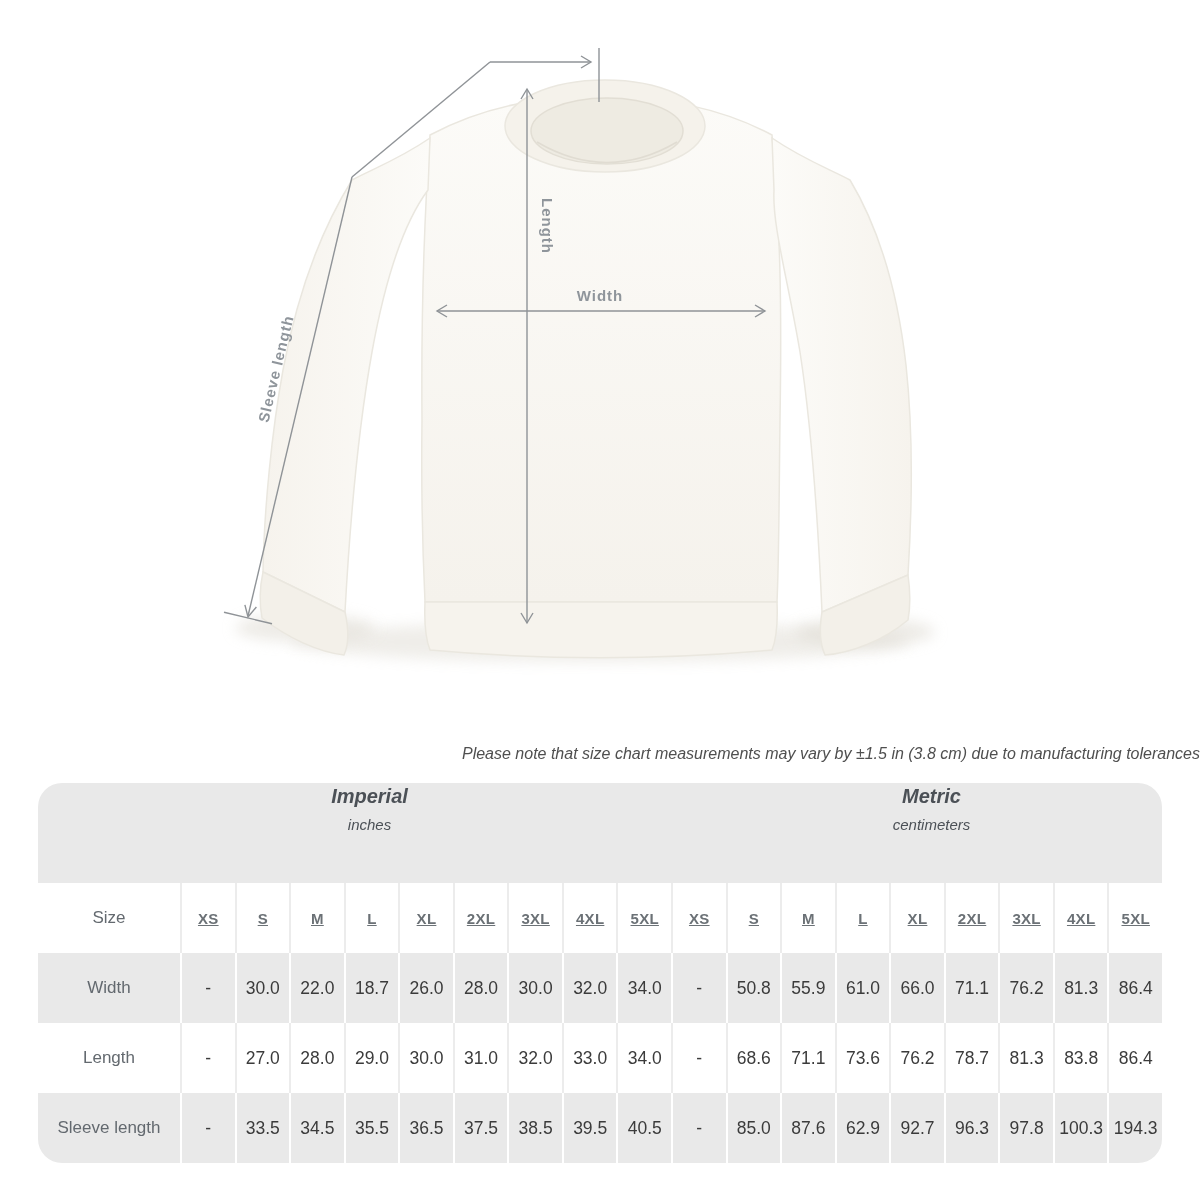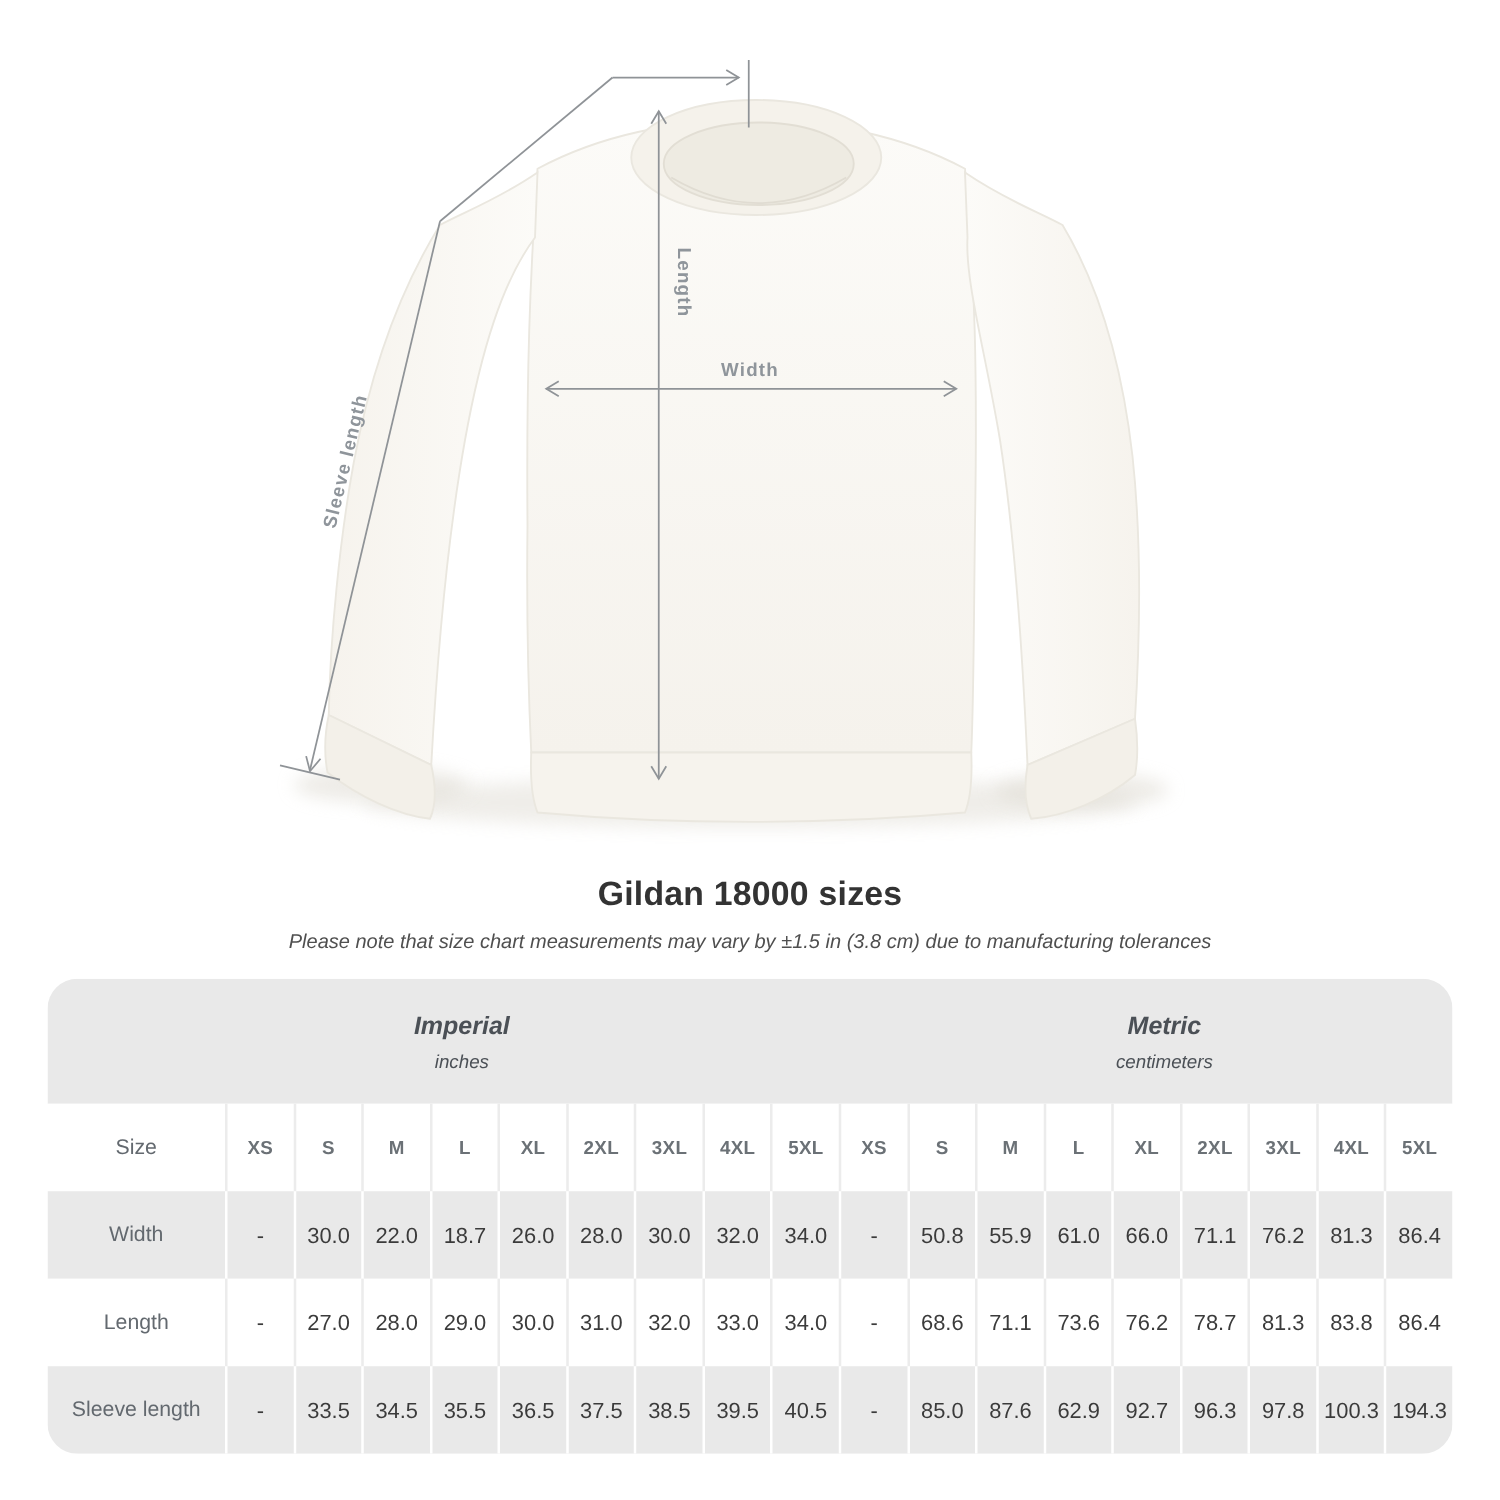--- a/index.html
+++ b/index.html
@@ -7,35 +7,35 @@
     position:relative;width:1200px;height:1200px;background:#ffffff;overflow:hidden;
     font-family:"Liberation Sans",sans-serif;
   }
   
   #figure{position:absolute;top:0;left:0;width:1200px;height:700px;}
   .mlabel{font-family:"Liberation Sans",sans-serif;font-size:15px;font-weight:600;
           fill:#8f959b;letter-spacing:1px;}
   
   #title{position:absolute;top:700px;left:0;width:1200px;text-align:center;
          font-size:27px;font-weight:bold;color:#333333;letter-spacing:.2px;}
-  #note{position:absolute;top:745px;left:0;width:1200px;text-align:center;
+  #note{position:absolute;top:745px;left:0;width:1200px;text-align:right;
         font-style:italic;font-size:16px;color:#4f4f4f;}
   
   #table{position:absolute;top:783px;left:38px;width:1124px;border-radius:24px;
          overflow:hidden;}
   .tband{display:grid;grid-template-columns:633px 491px;height:100px;background:#e9e9e9;}
-  .bgroup{display:flex;flex-direction:column;align-items:center;justify-content:center;padding-top:2px;padding-left:30px;}
+  .bgroup{display:flex;flex-direction:column;align-items:center;justify-content:flex-start;padding-top:2px;padding-left:30px;}
   .bname{font-style:italic;font-weight:bold;font-size:20px;color:#4b5056;}
   .bunit{font-style:italic;font-size:15px;color:#4b5056;margin-top:8px;}
   .trow{display:grid;grid-template-columns:142px repeat(18,1fr);height:70px;}
   .trow.white{background:#ffffff;--sep:#ececec;}
   .trow.stripe{background:#e9e9e9;--sep:#ffffff;}
   .cell{display:flex;align-items:center;justify-content:center;overflow:hidden;}
   .cell.label{font-weight:normal;font-size:17px;color:#63696f;}
-  .cell.sz{border-left:2px solid var(--sep);font-weight:bold;font-size:15px;color:#6b7176;letter-spacing:.3px;}
+  .cell.sz{border-left:2px solid var(--sep);font-weight:bold;font-size:15px;color:#6b7176;letter-spacing:.3px;text-decoration:underline;}
   .cell.v{border-left:2px solid var(--sep);font-size:17.5px;color:#3b3b3b;}
 </style>
 </head>
 <body>
 
 <div class="stage">
 
   <div id="figure">
     <svg width="1200" height="700" viewBox="0 0 1200 700">
       <defs>
@@ -124,21 +124,20 @@
         </g>
       </g>
       <g>
         <text class="mlabel" transform="translate(542,198) rotate(90)">Length</text>
         <text class="mlabel" x="600" y="301" text-anchor="middle">Width</text>
         <text class="mlabel" transform="translate(281,370) rotate(-76.5)" text-anchor="middle">Sleeve length</text>
       </g>
     </svg>
   </div>
 
-  <div id="title">Gildan 18000 sizes</div>
   <div id="note">Please note that size chart measurements may vary by ±1.5 in (3.8 cm) due to manufacturing tolerances</div>
 
   <div id="table">
 
     <div class="tband">
       <div class="bgroup">
         <div class="bname">Imperial</div>
         <div class="bunit">inches</div>
       </div>
       <div class="bgroup">

